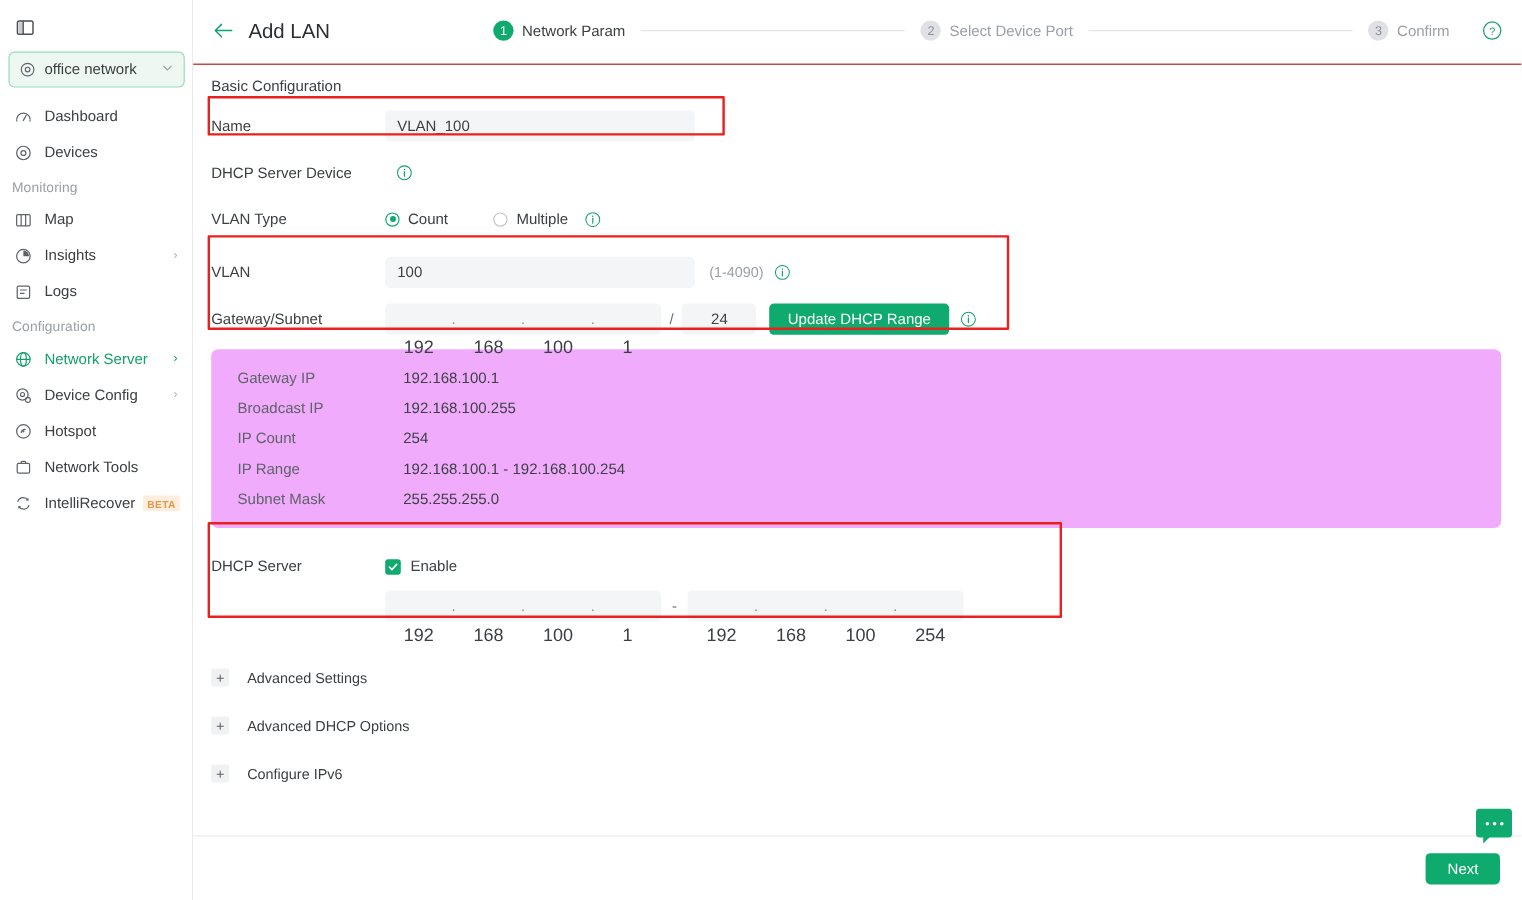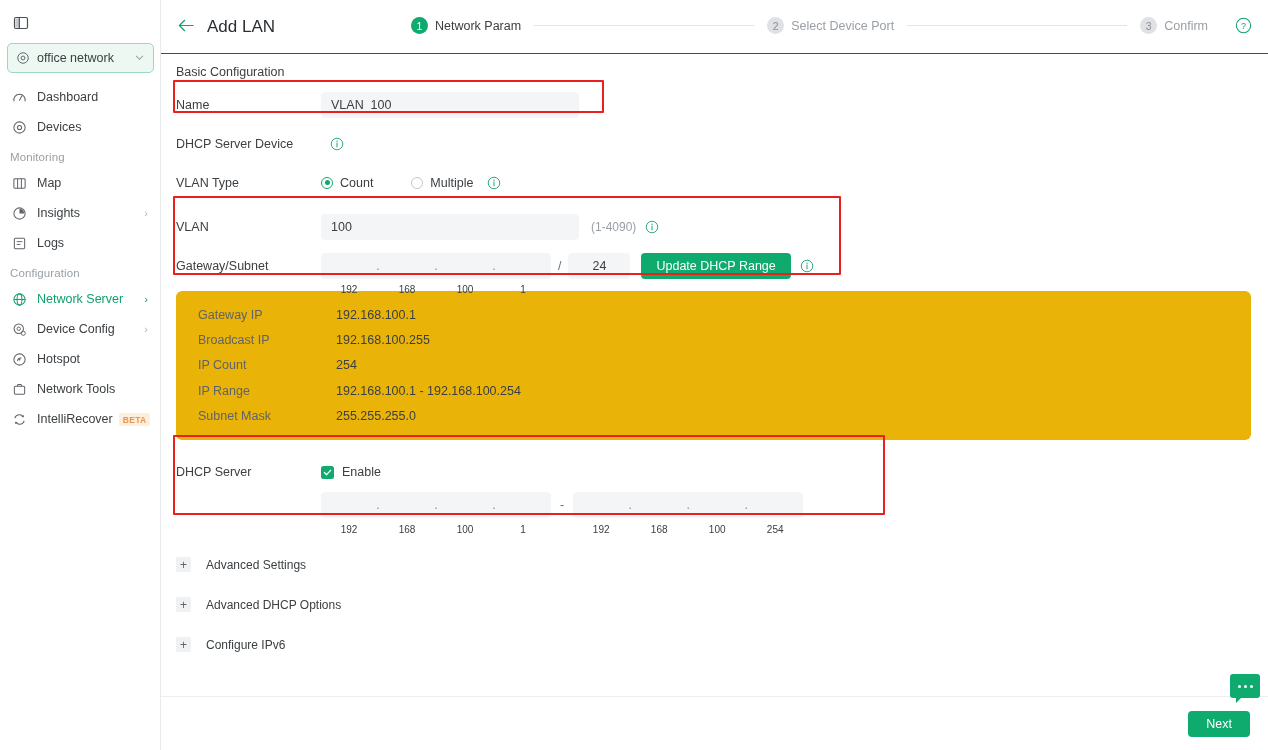--- a/index.html
+++ b/index.html
@@ -144,40 +144,40 @@
   .radio .rlbl { font-size: 12.5px; color: #3c4043; }
 
   
   .ipgroup {
     display: flex; align-items: center;
     background: #f4f5f7; border-radius: 4px;
     height: 26px; padding: 0 2px;
   }
   .ipgroup .oct {
     width: 52px; text-align: center;
-    font-size: 10px; color: #3c4043;
+    font-size: 15px; color: #3c4043;
     background: transparent; border: 0; margin-top: 48px;
   }
   .ipgroup .sep { color: #8b9096; font-size: 12.5px; width: 6px; text-align: center; }
   .slash { margin: 0 7px; font-size: 12.5px; color: #6b7075; }
   .fld.prefix {
     width: 62px; justify-content: center;
   }
   .btn-green {
     background: #0eaa6e; color: #fff;
     font-size: 12.5px; border: 0; border-radius: 4px;
     height: 26px; padding: 0 15px;
     margin-left: 11px; cursor: pointer;
     font-family: "Liberation Sans", sans-serif;
   }
 
   
   .summary {
     margin: 6px 18px 0 15px;
-    background: #eab308; border-radius: 6px;
+    background: #f0abfc; border-radius: 6px;
     padding: 11px 0 11px 0;
     width: 1075px;
   }
   .srow { display: flex; height: 25.4px; align-items: center; }
   .skey { width: 160px; padding-left: 22px; font-size: 12.5px; color: #5f6368; }
   .sval { font-size: 12.5px; color: #3c4043; }
 
   
   .chk {
     width: 13px; height: 13px; border-radius: 2.5px;

